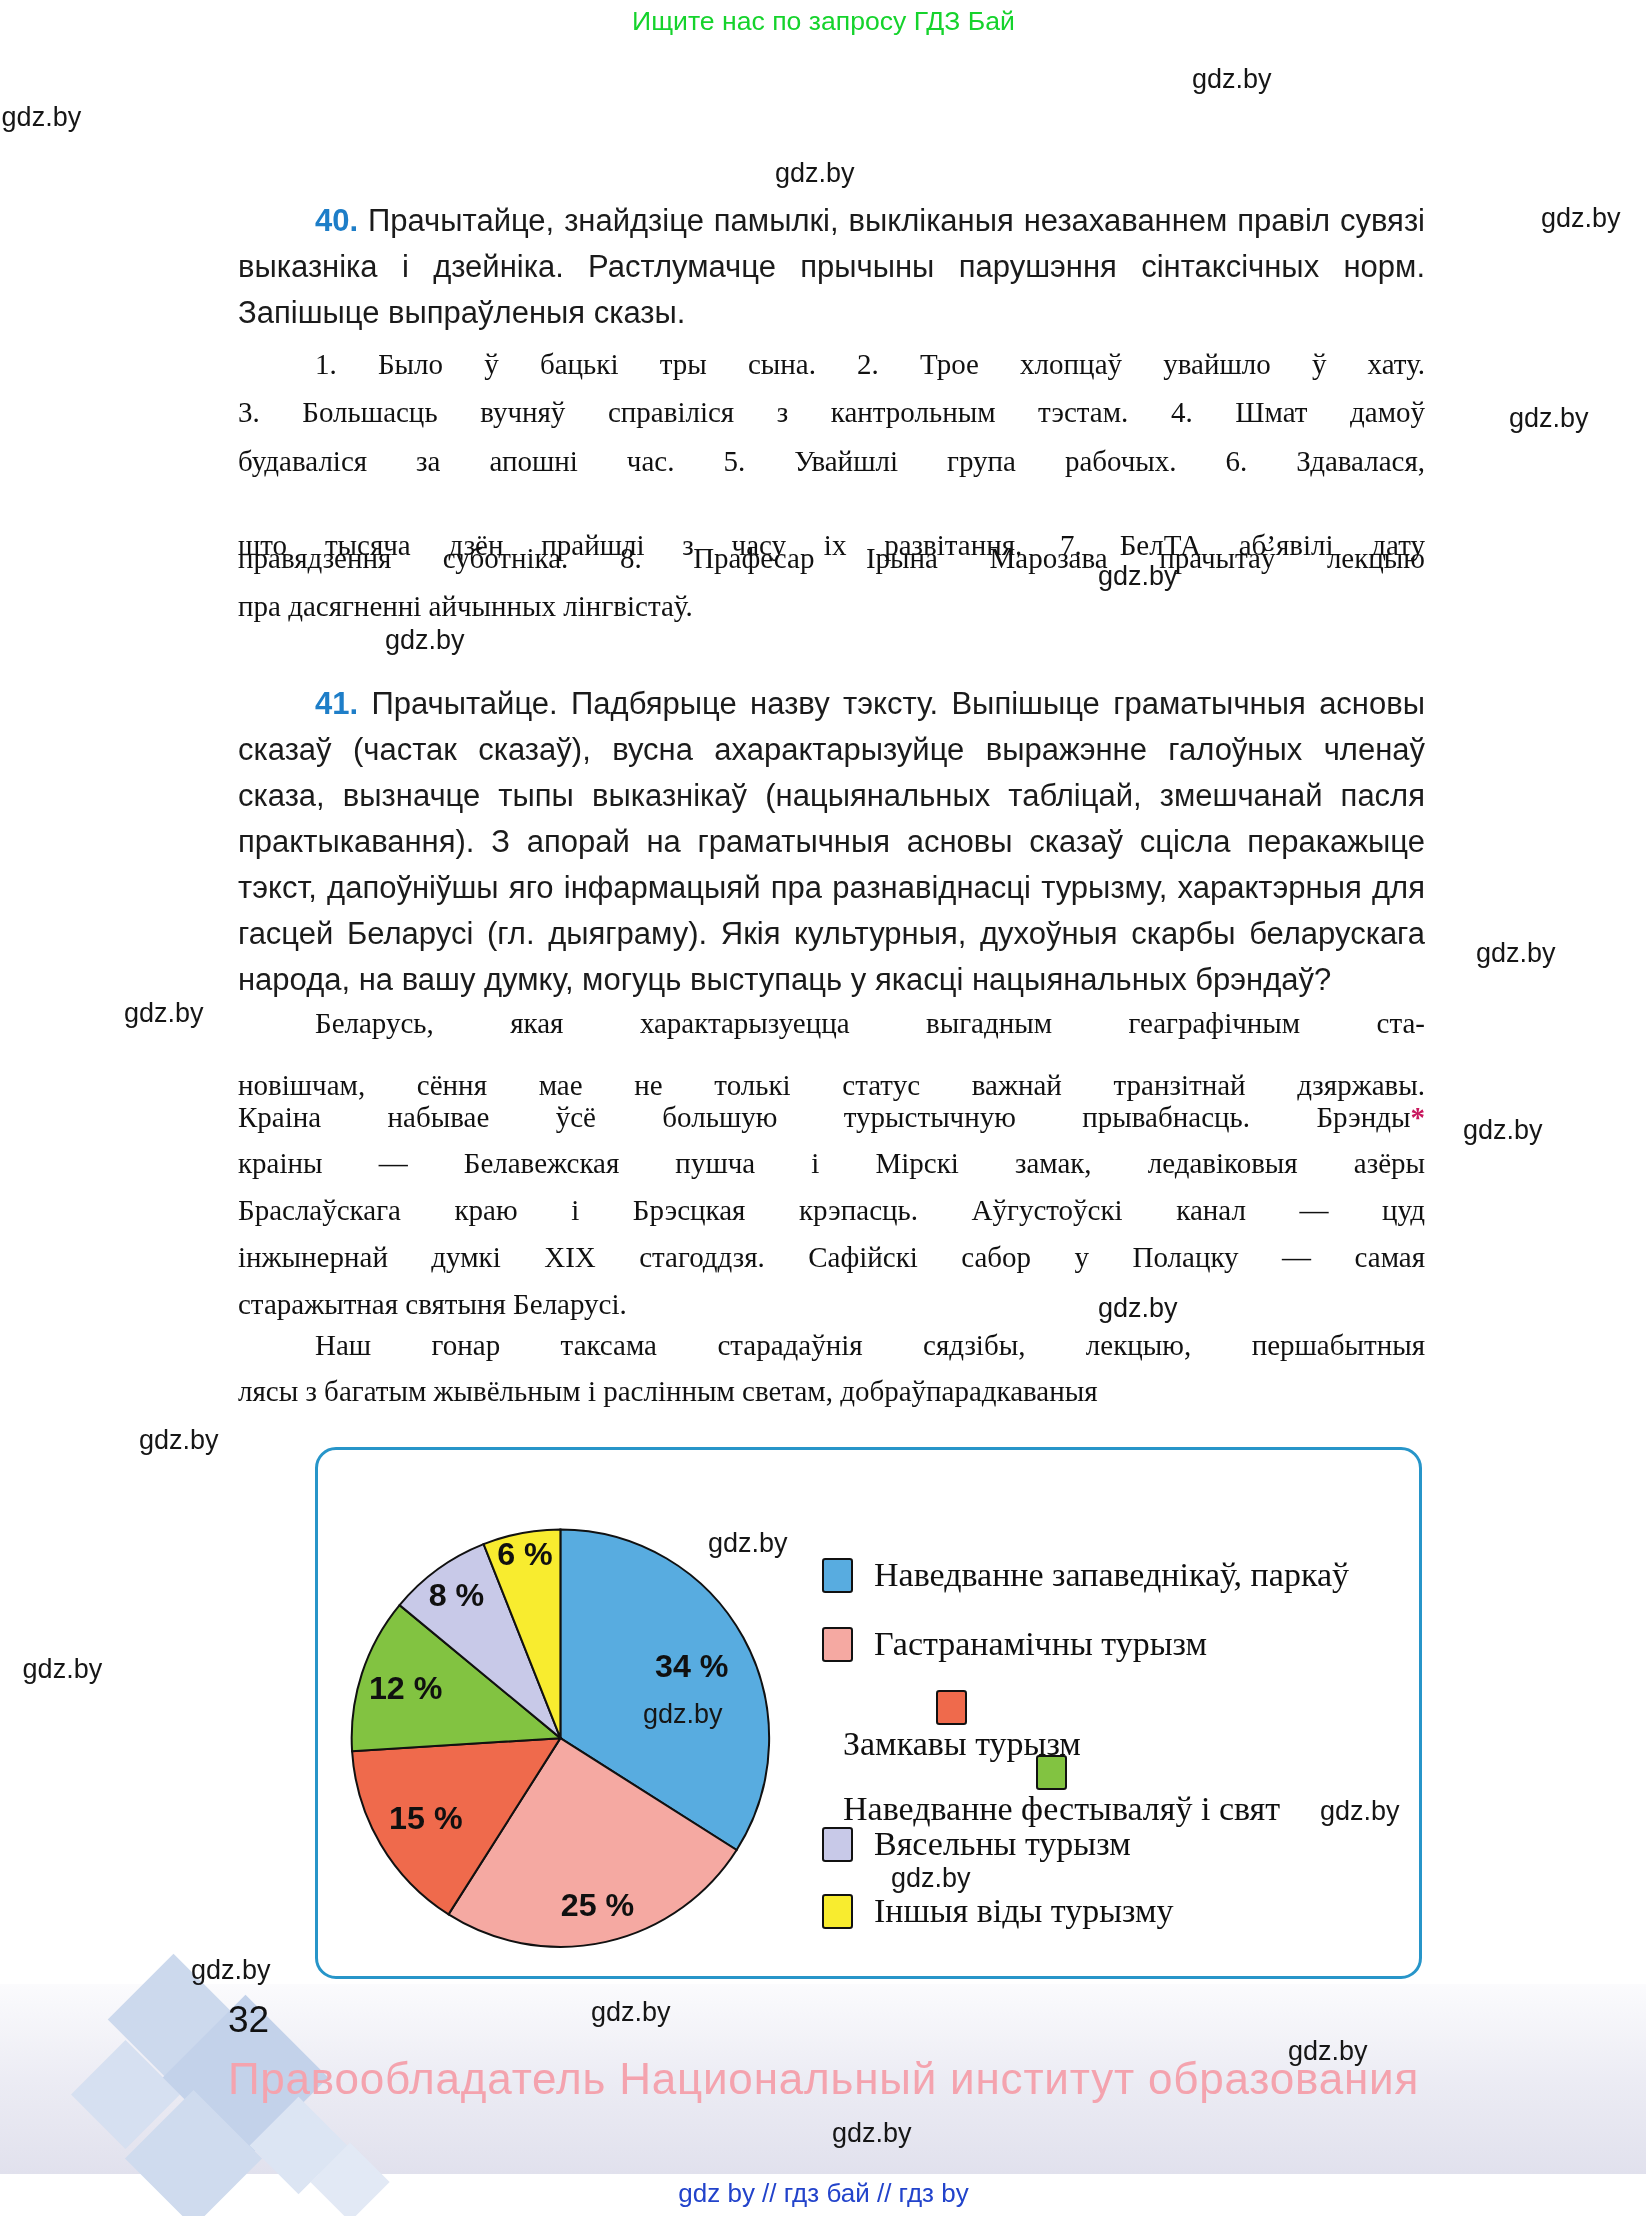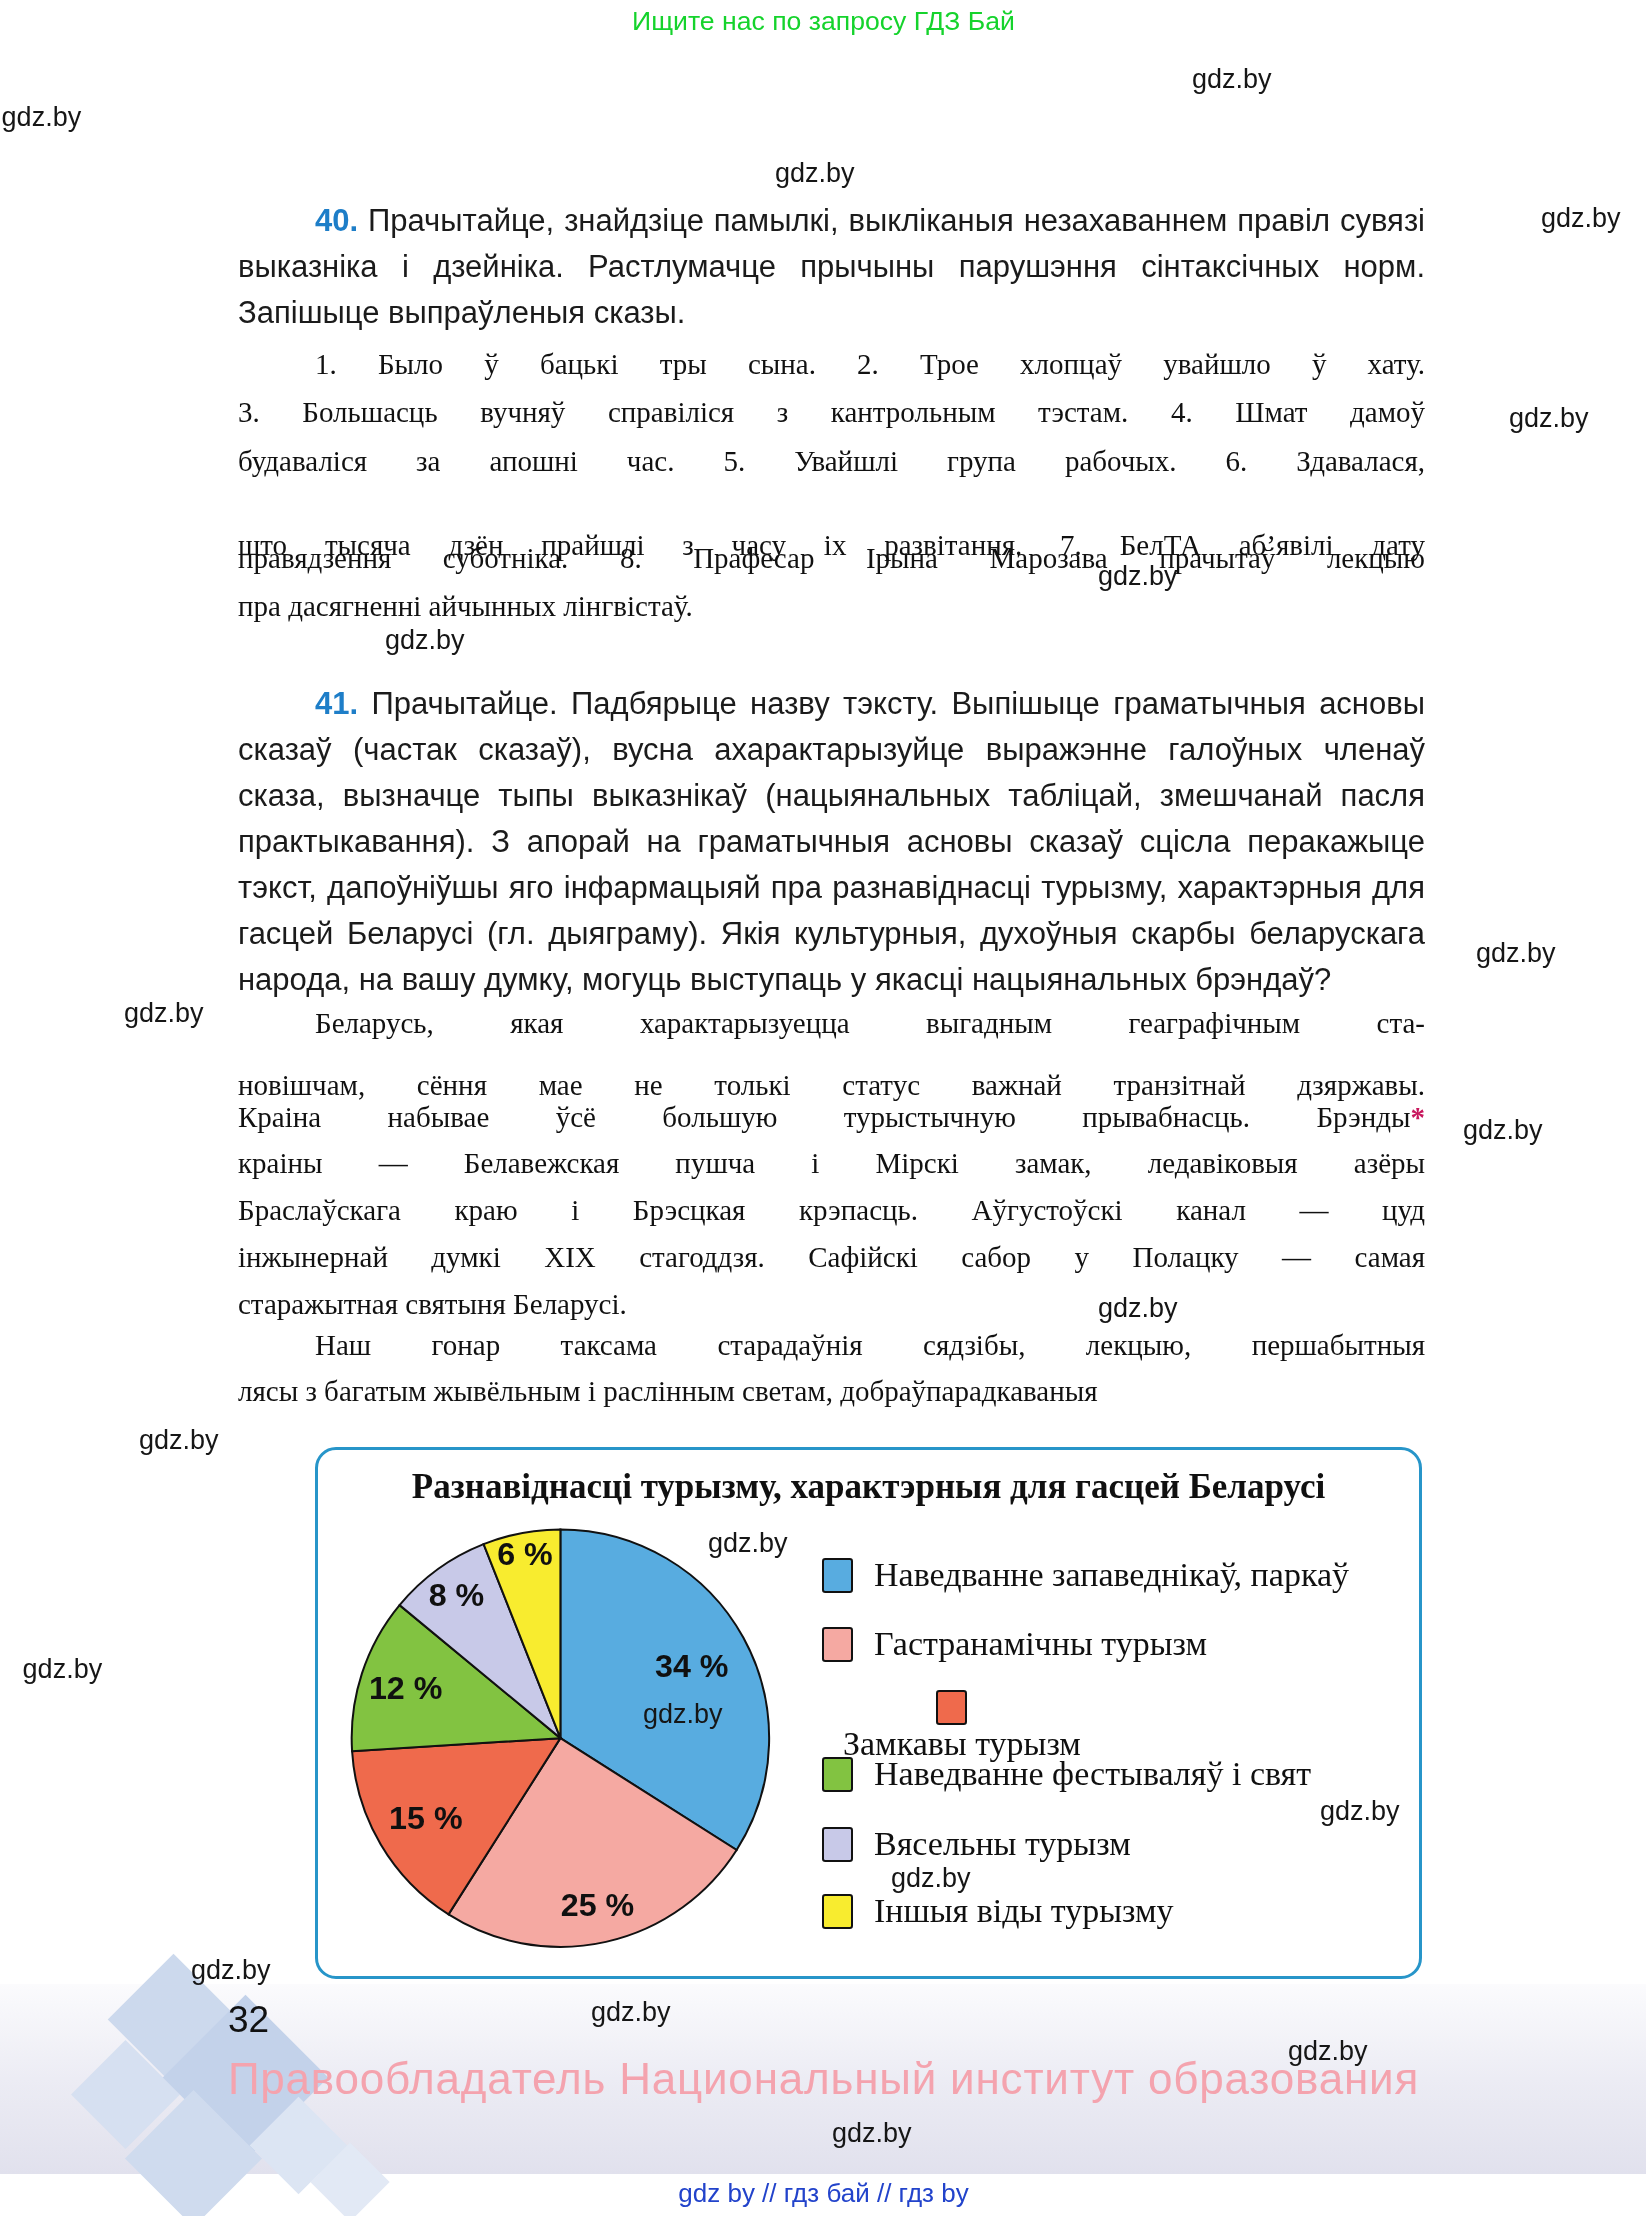--- a/index.html
+++ b/index.html
@@ -50,21 +50,20 @@
   <div id="diamonds">
       <div class="dia" style="left: 127px; top: 1973px; width: 93px; height: 93px; background: rgb(204, 217, 237);"></div>
       <div class="dia" style="left: 87px; top: 2056px; width: 77px; height: 77px; background: rgb(214, 224, 241);"></div>
       <div class="dia" style="left: 187px; top: 2019px; width: 117px; height: 117px; background: rgb(195, 210, 234);"></div>
       <div class="dia" style="left: 145px; top: 2110px; width: 97px; height: 97px; background: rgb(207, 219, 238);"></div>
       <div class="dia" style="left: 264px; top: 2111px; width: 69px; height: 69px; background: rgb(220, 229, 243);"></div>
       <div class="dia" style="left: 322px; top: 2154px; width: 56px; height: 56px; background: rgb(226, 233, 245);"></div>
     </div>
 
   <div class="chart-box"></div>
-  <div class="chart-title">Разнавіднасці турызму, характэрныя для гасцей Беларусі</div>
   <svg id="pie-svg" width="1647" height="2216" viewBox="0 0 2043 2750">
       <path d="M695,2157 L695.0,1898.0 A259,259 0 0 1 913.7,2295.8 Z" fill="#58ACE0" stroke="#111" stroke-width="2.5"></path>
       <text x="858" y="2081" text-anchor="middle" class="pie-label">34 %</text>
       <path d="M695,2157 L913.7,2295.8 A259,259 0 0 1 556.2,2375.7 Z" fill="#F5A9A2" stroke="#111" stroke-width="2.5"></path>
       <text x="741" y="2378" text-anchor="middle" class="pie-label">25 %</text>
       <path d="M695,2157 L556.2,2375.7 A259,259 0 0 1 436.5,2173.3 Z" fill="#EF6A4C" stroke="#111" stroke-width="2.5"></path>
       <text x="528" y="2270" text-anchor="middle" class="pie-label">15 %</text>
       <path d="M695,2157 L436.5,2173.3 A259,259 0 0 1 495.4,1991.9 Z" fill="#82C341" stroke="#111" stroke-width="2.5"></path>
       <text x="503" y="2109" text-anchor="middle" class="pie-label">12 %</text>
       <path d="M695,2157 L495.4,1991.9 A259,259 0 0 1 599.7,1916.2 Z" fill="#C8C9E8" stroke="#111" stroke-width="2.5"></path>
@@ -78,21 +77,21 @@
         <span class="ltext">Наведванне запаведнікаў, паркаў</span>
       </div>
       <div class="lrow" style="top: 1625px;">
         <span class="sw" style="background: rgb(245, 169, 162);"></span>
         <span class="ltext">Гастранамічны турызм</span>
       </div>
       <div class="lrow" style="top: 1690px; flex-direction: column;">
         <span class="sw" style="background: rgb(239, 106, 76);"></span>
         <span class="ltext">Замкавы турызм</span>
       </div>
-      <div class="lrow" style="top: 1755px;">
+      <div class="lrow" style="top: 1755px; flex-direction: column;">
         <span class="sw" style="background: rgb(130, 195, 65);"></span>
         <span class="ltext">Наведванне фестываляў і свят</span>
       </div>
       <div class="lrow" style="top: 1825px;">
         <span class="sw" style="background: rgb(200, 201, 232);"></span>
         <span class="ltext">Вясельны турызм</span>
       </div>
       <div class="lrow" style="top: 1892px;">
         <span class="sw" style="background: rgb(248, 236, 47);"></span>
         <span class="ltext">Іншыя віды турызму</span>

